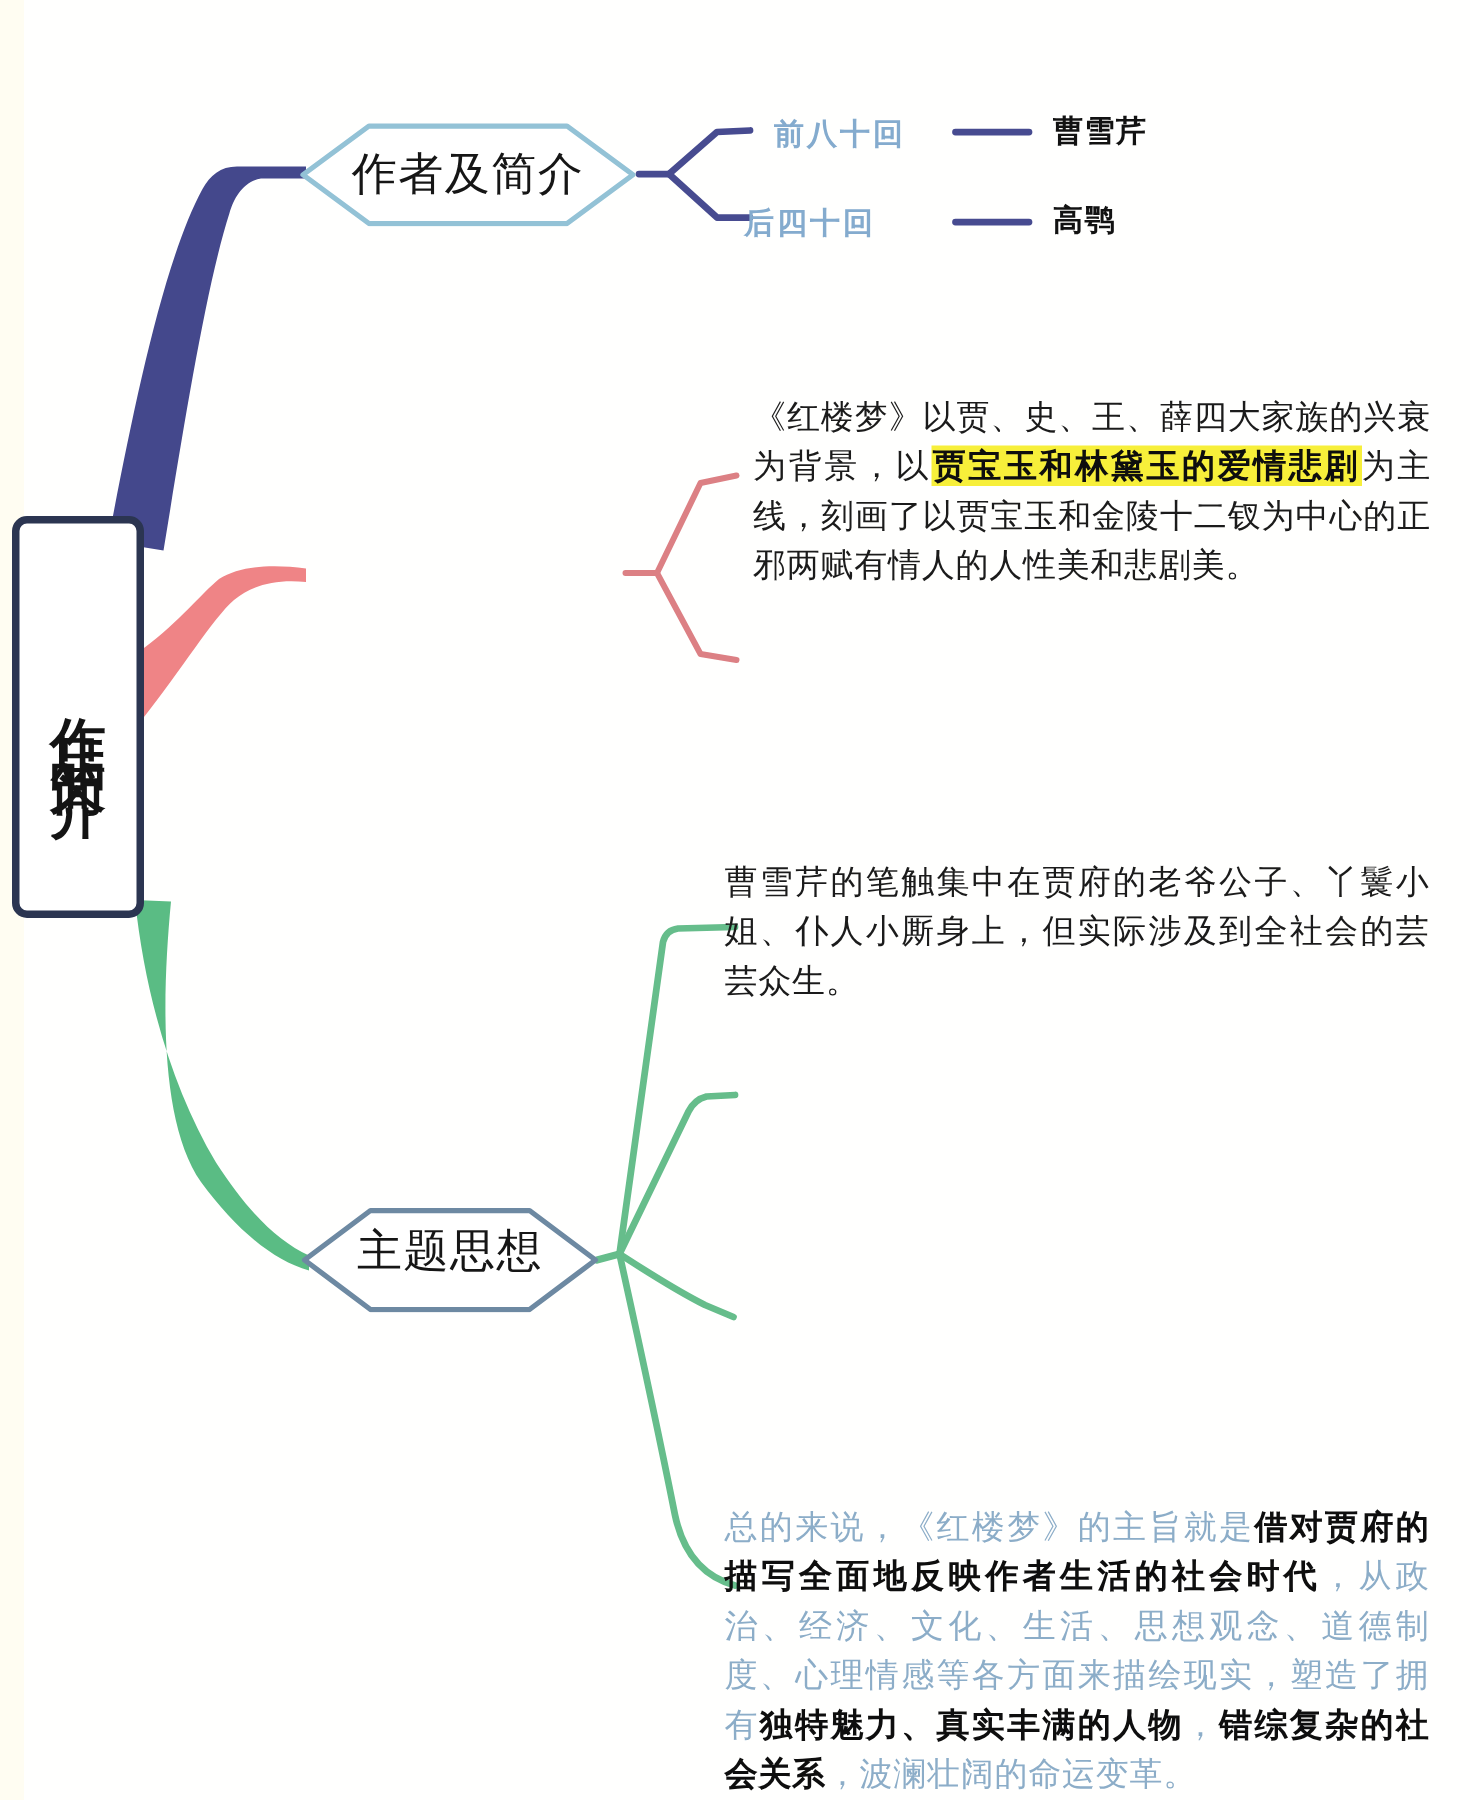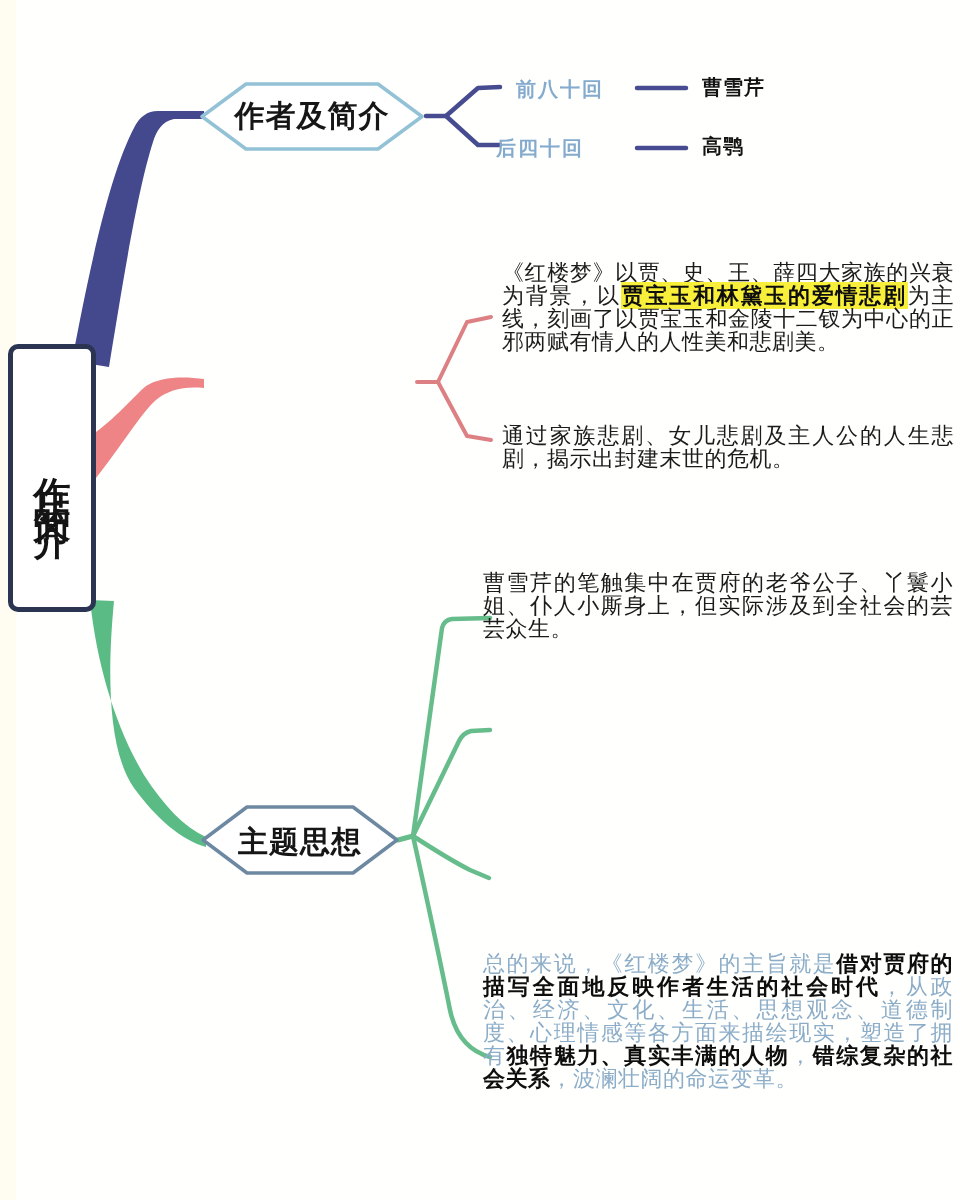--- a/index.html
+++ b/index.html
@@ -30,26 +30,26 @@
     background:#ffffff;border:5px solid var(--root-border);border-radius:10px;
     display:flex;align-items:center;justify-content:center;
   }
   .root-label{
     writing-mode:vertical-rl;text-orientation:upright;
     font-size:37px;font-weight:bold;color:#141414;letter-spacing:15px;line-height:1;
   }
 
   .hex-node{position:absolute;display:flex;align-items:center;justify-content:center;}
   .hex-node svg{position:absolute;left:0;top:0;}
-  .hex-label{position:relative;font-size:30px;font-weight:bold;color:#161616;letter-spacing:1px;}
+  .hex-label{position:relative;font-size:30px;font-weight:normal;color:#161616;letter-spacing:1px;}
 
   .child-label{position:absolute;font-size:20px;font-weight:bold;color:var(--steel-text);letter-spacing:2px;}
   .child-value{position:absolute;font-size:20px;font-weight:bold;color:#121212;letter-spacing:1px;}
 
-  .para{position:absolute;font-size:22px;line-height:23px;color:var(--ink);letter-spacing:0.5px;text-align:justify;}
+  .para{position:absolute;font-size:22px;line-height:33px;color:var(--ink);letter-spacing:0.5px;text-align:justify;}
   .para.content{left:502px;width:452px;}
   .para.theme{left:483px;width:470px;}
   .seg-plain{color:var(--ink);}
   .seg-bold{color:#0e0e0e;font-weight:bold;}
   .seg-muted{color:var(--muted-text);}
   .seg-highlight{background:var(--hl-bg);color:#0e0e0e;font-weight:bold;padding:1px 1px;}
 </style>
 </head>
 <body>
 
@@ -84,30 +84,29 @@
   </div>
 
   <div class="hex-node" style="left:200px;top:82px;width:224px;height:69px;">
     <svg width="224" height="69" viewBox="0 0 224 69">
       <polygon points="2,34.5 46,2 178,2 222,34.5 178,67 46,67" fill="#ffffff" stroke="#93c2d6" stroke-width="3.5" stroke-linejoin="round"></polygon>
     </svg>
     <span class="hex-label">作者及简介</span>
   </div>
 
 
-  <div class="hex-node" style="left:201px;top:805px;width:198px;height:58px;align-items:flex-end;">
+  <div class="hex-node" style="left:201px;top:805px;width:198px;height:58px;">
     <svg width="198" height="70" viewBox="0 0 198 70">
       <polygon points="2,35 46,2 152,2 196,35 152,68 46,68" fill="#ffffff" stroke="#6d89a2" stroke-width="3.5" stroke-linejoin="round"></polygon>
     </svg>
     <span class="hex-label">主题思想</span>
   </div>
 
   <span class="child-label" style="left:516px;top:76px;">前八十回</span>
   <span class="child-value" style="left:702px;top:74px;">曹雪芹</span>
   <span class="child-label" style="left:496px;top:135px;">后四十回</span>
   <span class="child-value" style="left:702px;top:133px;">高鹗</span>
 
   <p class="para content" style="top:261px;"><span class="seg-plain">《红楼梦》以贾、史、王、薛四大家族的兴衰为背景，以</span><span class="seg-highlight">贾宝玉和林黛玉的爱情悲剧</span><span class="seg-plain">为主线，刻画了以贾宝玉和金陵十二钗为中心的正邪两赋有情人的人性美和悲剧美。</span></p>
-  <p class="para content" style="top:424px;"><span class="seg-plain">通过家族悲剧、女儿悲剧及主人公的人生悲剧，揭示出封建末世的危机。</span></p>
 
   <p class="para theme" style="top:571px;"><span class="seg-plain">曹雪芹的笔触集中在贾府的老爷公子、丫鬟小姐、仆人小厮身上，但实际涉及到全社会的芸芸众生。</span></p>
-  <p class="para theme" style="top:952px;"><span class="seg-muted">总的来说，《红楼梦》的主旨就是</span><span class="seg-bold">借对贾府的描写全面地反映作者生活的社会时代</span><span class="seg-muted">，从政治、经济、文化、生活、思想观念、道德制度、心理情感等各方面来描绘现实，塑造了拥有</span><span class="seg-bold">独特魅力、真实丰满的人物</span><span class="seg-muted">，</span><span class="seg-bold">错综复杂的社会关系</span><span class="seg-muted">，波澜壮阔的命运变革。</span></p>
+  <p class="para theme" style="top:1001px;"><span class="seg-muted">总的来说，《红楼梦》的主旨就是</span><span class="seg-bold">借对贾府的描写全面地反映作者生活的社会时代</span><span class="seg-muted">，从政治、经济、文化、生活、思想观念、道德制度、心理情感等各方面来描绘现实，塑造了拥有</span><span class="seg-bold">独特魅力、真实丰满的人物</span><span class="seg-muted">，</span><span class="seg-bold">错综复杂的社会关系</span><span class="seg-muted">，波澜壮阔的命运变革。</span></p>
 </div>
 
 </body></html>

